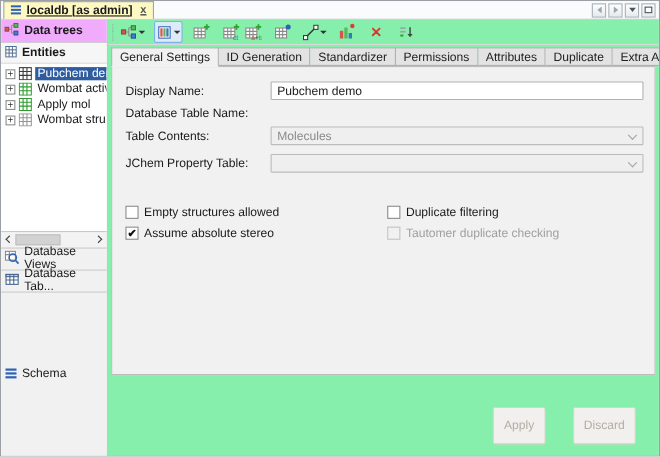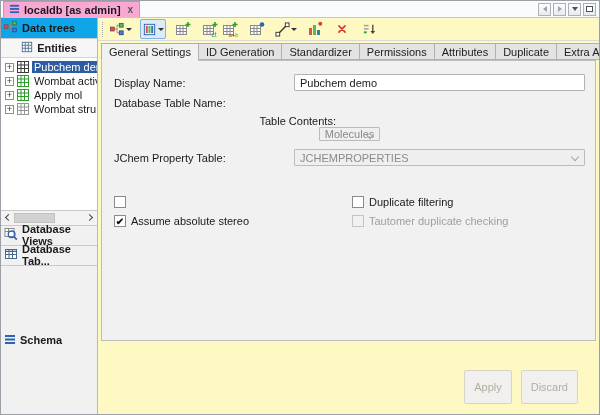--- a/index.html
+++ b/index.html
@@ -2,80 +2,80 @@
 <html><head>
 <meta charset="utf-8">
 <style>
   html,body{margin:0;padding:0;background:#d7d7d7;}
   .window{width:600px;height:415px;box-sizing:border-box;position:relative;overflow:hidden;
     font-family:"Liberation Sans",sans-serif;font-size:11px;color:#1a1a1a;
     background:#f0f0f0;border:1px solid #9aa0a6;}
   
   .tabbar{height:17px;background:#fafbfc;border-bottom:1px solid #c3c8cd;display:flex;align-items:flex-end;box-sizing:border-box;}
   .doc-tab{height:16px;box-sizing:border-box;display:flex;align-items:center;gap:4px;padding:0 6px 0 5px;margin-left:2px;
-    background:#f9a8d4;border:1px solid #9fa6ad;border-bottom:none;font-weight:bold;white-space:nowrap;}
+    background:#fef9c3;border:1px solid #9fa6ad;border-bottom:none;font-weight:bold;white-space:nowrap;text-decoration:underline;}
   .tab-close{color:#555;font-size:10px;font-weight:bold;margin-left:3px;line-height:10px;}
   .tab-controls{margin-left:auto;display:flex;gap:2px;align-self:center;margin-right:3px;}
   .tc{width:13px;height:13px;box-sizing:border-box;border:1px solid #a9b2ba;background:linear-gradient(#fdfdfd,#e7eaee);
     display:flex;align-items:center;justify-content:center;}
   .tri-l{width:0;height:0;border-top:3px solid transparent;border-bottom:3px solid transparent;border-right:4px solid #9ba5af;}
   .tri-r{width:0;height:0;border-top:3px solid transparent;border-bottom:3px solid transparent;border-left:4px solid #9ba5af;}
   .tri-d{width:0;height:0;border-left:3px solid transparent;border-right:3px solid transparent;border-top:4px solid #49535d;}
   .sqr{width:7px;height:6px;box-sizing:border-box;border:1px solid #49535d;background:#fff;}
   
   .body{display:flex;height:397px;}
   .sidebar{width:97px;flex:none;box-sizing:border-box;border-right:1px solid #b3b9bf;display:flex;flex-direction:column;background:#fff;}
-  .side-header{height:20px;flex:none;background:#0ea5e9;border-bottom:1px solid #c9c9c9;display:flex;align-items:center;gap:4px;padding:0 3px;font-weight:bold;}
-  .side-sub{height:18px;flex:none;background:#f6f6f6;border-bottom:1px solid #d6d6d6;display:flex;align-items:center;gap:4px;padding:0 3px;font-weight:bold;justify-content:center;}
+  .side-header{height:20px;flex:none;background:#f0abfc;border-bottom:1px solid #c9c9c9;display:flex;align-items:center;gap:4px;padding:0 3px;font-weight:bold;}
+  .side-sub{height:18px;flex:none;background:#f6f6f6;border-bottom:1px solid #d6d6d6;display:flex;align-items:center;gap:4px;padding:0 3px;font-weight:bold;}
   .tree{flex:1;background:#fff;padding-top:2px;overflow:hidden;}
   .titem{height:14px;display:flex;align-items:center;gap:3px;padding-left:4px;white-space:nowrap;overflow:hidden;}
   .expand{width:9px;height:9px;flex:none;box-sizing:border-box;border:1px solid #8d8d8d;background:#fff;
     font-size:9px;line-height:7px;text-align:center;color:#333;overflow:hidden;}
   .ticon{flex:none;display:flex;}
   .tlabel{padding:0 2px;overflow:hidden;}
   .titem.selected .tlabel{background:#2e5c9e;color:#fff;flex:1;}
   .hscroll{height:14px;flex:none;border-top:1px solid #c9c9c9;background:#f3f3f3;display:flex;align-items:center;}
   .harrow{width:13px;height:12px;flex:none;display:flex;align-items:center;justify-content:center;}
   .ch-l{width:4px;height:4px;border-left:1px solid #444;border-bottom:1px solid #444;transform:rotate(45deg);margin-left:2px;}
   .ch-r{width:4px;height:4px;border-right:1px solid #444;border-top:1px solid #444;transform:rotate(45deg);margin-right:2px;}
   .htrack{flex:1;height:12px;position:relative;}
   .hthumb{position:absolute;left:0;top:1px;width:58%;height:10px;background:#d2d2d2;border:1px solid #c0c0c0;box-sizing:border-box;}
-  .sbtn{height:19px;flex:none;border-top:1px solid #c9c9c9;background:#f1f1f1;display:flex;align-items:center;gap:4px;padding:0 3px;font-weight:bold;}
+  .sbtn{height:19px;flex:none;border-top:1px solid #c9c9c9;background:#f1f1f1;display:flex;align-items:center;gap:4px;padding:0 3px;}
   .sbtn:last-child{flex:1;}
   
-  .main{flex:1;min-width:0;display:flex;flex-direction:column;background:#fef9c3;}
+  .main{flex:1;min-width:0;display:flex;flex-direction:column;background:#86efac;}
   .toolbar{height:22px;flex:none;display:flex;align-items:center;padding:0 4px 0 2px;border-bottom:1px solid #dadada;}
   .grip{width:2px;height:15px;border-left:1px dotted #a3a3a3;margin:0 4px 0 2px;}
   .tbtn{height:20px;min-width:18px;display:flex;align-items:center;justify-content:center;padding:0 1px;}
   .tbtn.active{background:#dcebfa;border:1px solid #7fb2e5;border-radius:2px;box-sizing:border-box;}
   .dd{width:0;height:0;border-left:3px solid transparent;border-right:3px solid transparent;border-top:3px solid #333;margin-left:1px;}
   .tsp{width:7px;flex:none;}
   .tabs{height:19px;flex:none;display:flex;align-items:flex-end;padding-left:3px;position:relative;z-index:2;}
   .tab{height:17px;box-sizing:border-box;padding:0 7px;display:flex;align-items:center;background:#e3e3e3;
     border:1px solid #b0b0b0;border-left:none;color:#222;white-space:nowrap;}
   .tab:first-child{border-left:1px solid #b0b0b0;}
   .tab.active{background:#f1f1f1;border-bottom:1px solid #f1f1f1;height:18px;margin-bottom:-1px;}
   .panel{margin:0 3px;flex:none;height:281px;box-sizing:border-box;border:1px solid #bdbdbd;background:#f1f1f1;padding:13px 10px 0 12px;}
   .frow{display:flex;align-items:center;margin-bottom:6px;}
-  .frow:nth-child(3){margin-bottom:8px;flex-direction:column;}
+  .frow:nth-child(3){margin-bottom:8px;}
   .frow:nth-child(4){margin-bottom:9px;}
-  .frow label{width:180px;flex:none;}
+  .frow label{width:132px;flex:none;}
   .field{position:relative;flex:1;height:17px;box-sizing:border-box;border:1px solid #b2b2b2;border-radius:1px;
     background:#fff;display:flex;align-items:center;padding:0 5px;overflow:hidden;}
   .field.disabled{background:#efefef;color:#8a8a8a;border-color:#bcbcbc;}
   .chev{position:absolute;right:6px;top:4px;width:5px;height:5px;border-right:1px solid #a3a3a3;border-bottom:1px solid #a3a3a3;transform:rotate(45deg);}
   .checks{margin-top:30px;display:grid;grid-template-columns:238px auto;row-gap:7px;}
   .check{display:flex;align-items:center;gap:5px;}
   .box{width:12px;height:12px;flex:none;box-sizing:border-box;border:1px solid #8a8a8a;background:#fff;
     font-size:10px;line-height:11px;text-align:center;color:#111;font-weight:bold;overflow:hidden;}
   .check.disabled .box{border-color:#c4c4c4;background:#f1f1f1;}
   .check.disabled .clabel{color:#9f9f9f;}
   .btnrow{flex:1;display:flex;align-items:flex-end;justify-content:flex-end;gap:9px;padding:0 21px 11px 0;}
   .btn{height:21px;box-sizing:border-box;display:flex;align-items:center;justify-content:center;
-    background:#f1f0ee;border:1px solid #d9d4c9;border-radius:2px;color:#b3ada2;padding:16px 9px;}
+    background:#f1f0ee;border:1px solid #d9d4c9;border-radius:2px;color:#b3ada2;padding:16px 9px;margin-left:16px;}
 </style>
 </head>
 <body>
 
 <div class="window">
 
   <div class="tabbar">
     <div class="doc-tab">
       <span><svg width="11" height="11" viewBox="0 0 12 12">
             <rect x="1" y="2" width="10" height="2" fill="#2f62b5"></rect>
@@ -315,28 +315,28 @@
         <div class="frow">
           <label>Table Contents:</label>
           <div class="field disabled">
             <span>Molecules</span>
             <span class="chev"></span>
           </div>
         </div>
         <div class="frow">
           <label>JChem Property Table:</label>
           <div class="field disabled">
-            <span>JCHEMPROPERTIES</span>
             <span class="chev"></span>
           </div>
         </div>
 
         <div class="checks">
           <div class="check">
             <span class="box"></span>
+            <span class="clabel">Empty structures allowed</span>
           </div>
           <div class="check">
             <span class="box"></span>
             <span class="clabel">Duplicate filtering</span>
           </div>
           <div class="check">
             <span class="box">✔</span>
             <span class="clabel">Assume absolute stereo</span>
           </div>
           <div class="check disabled">

